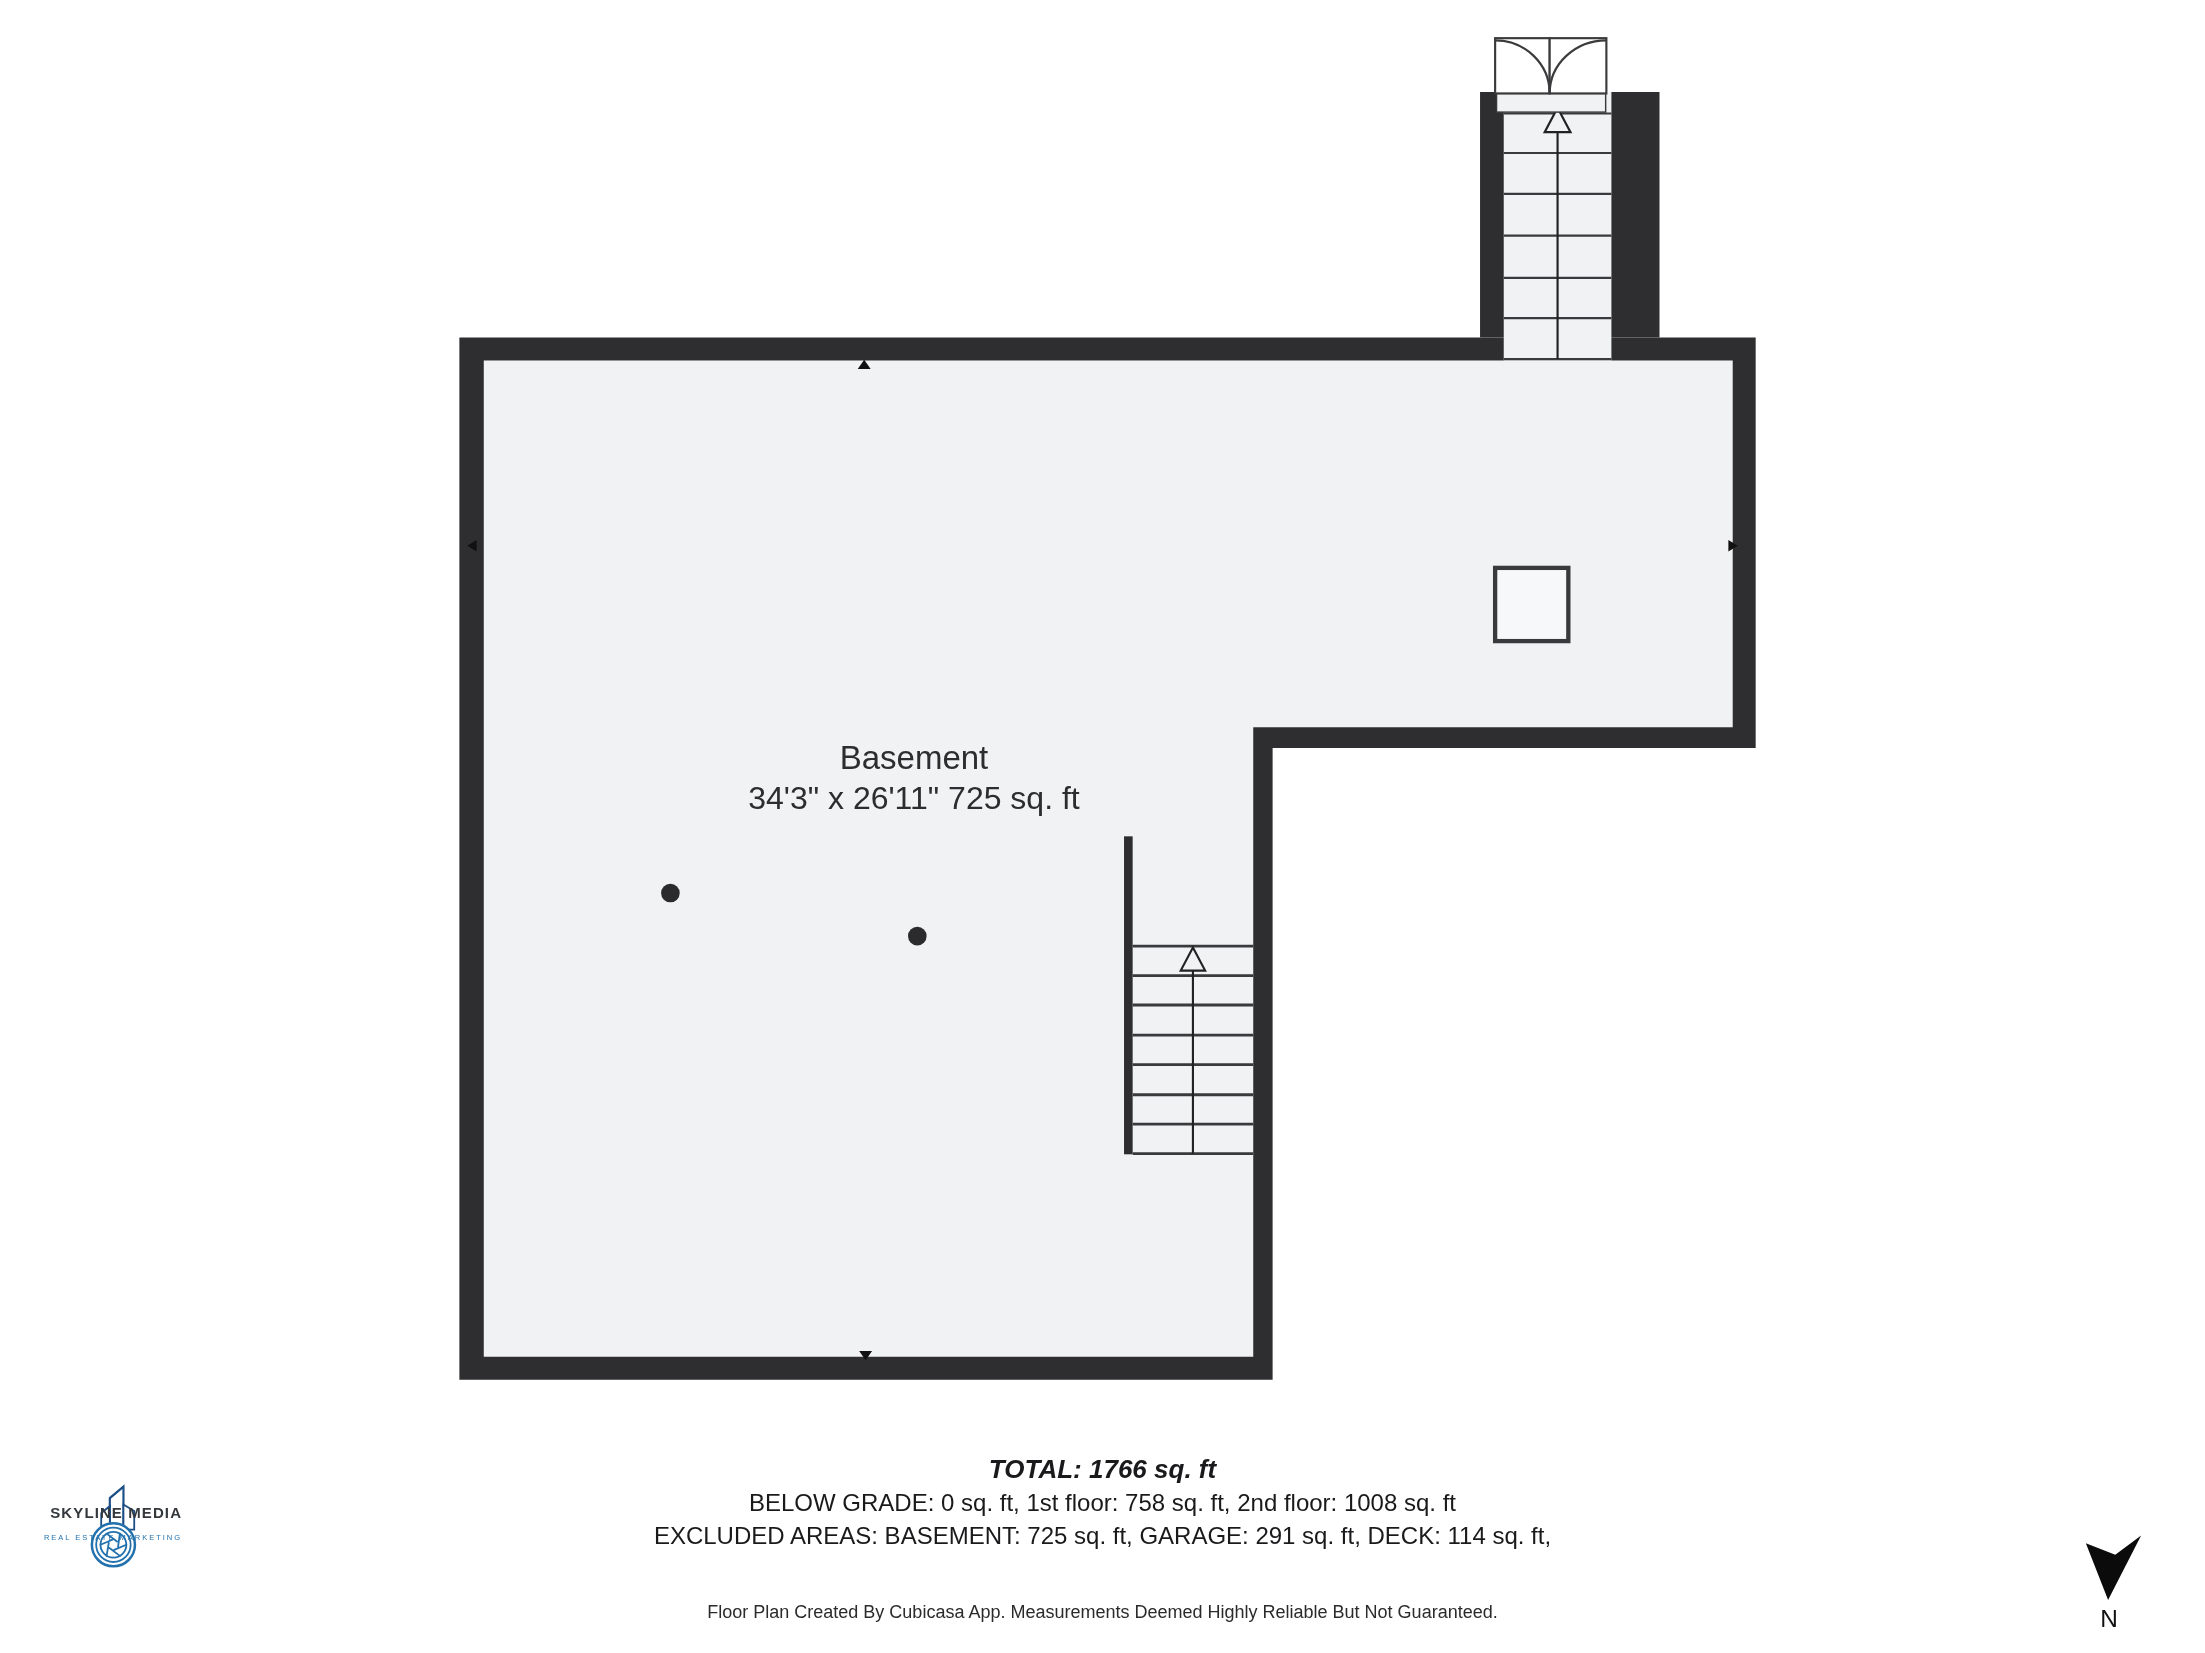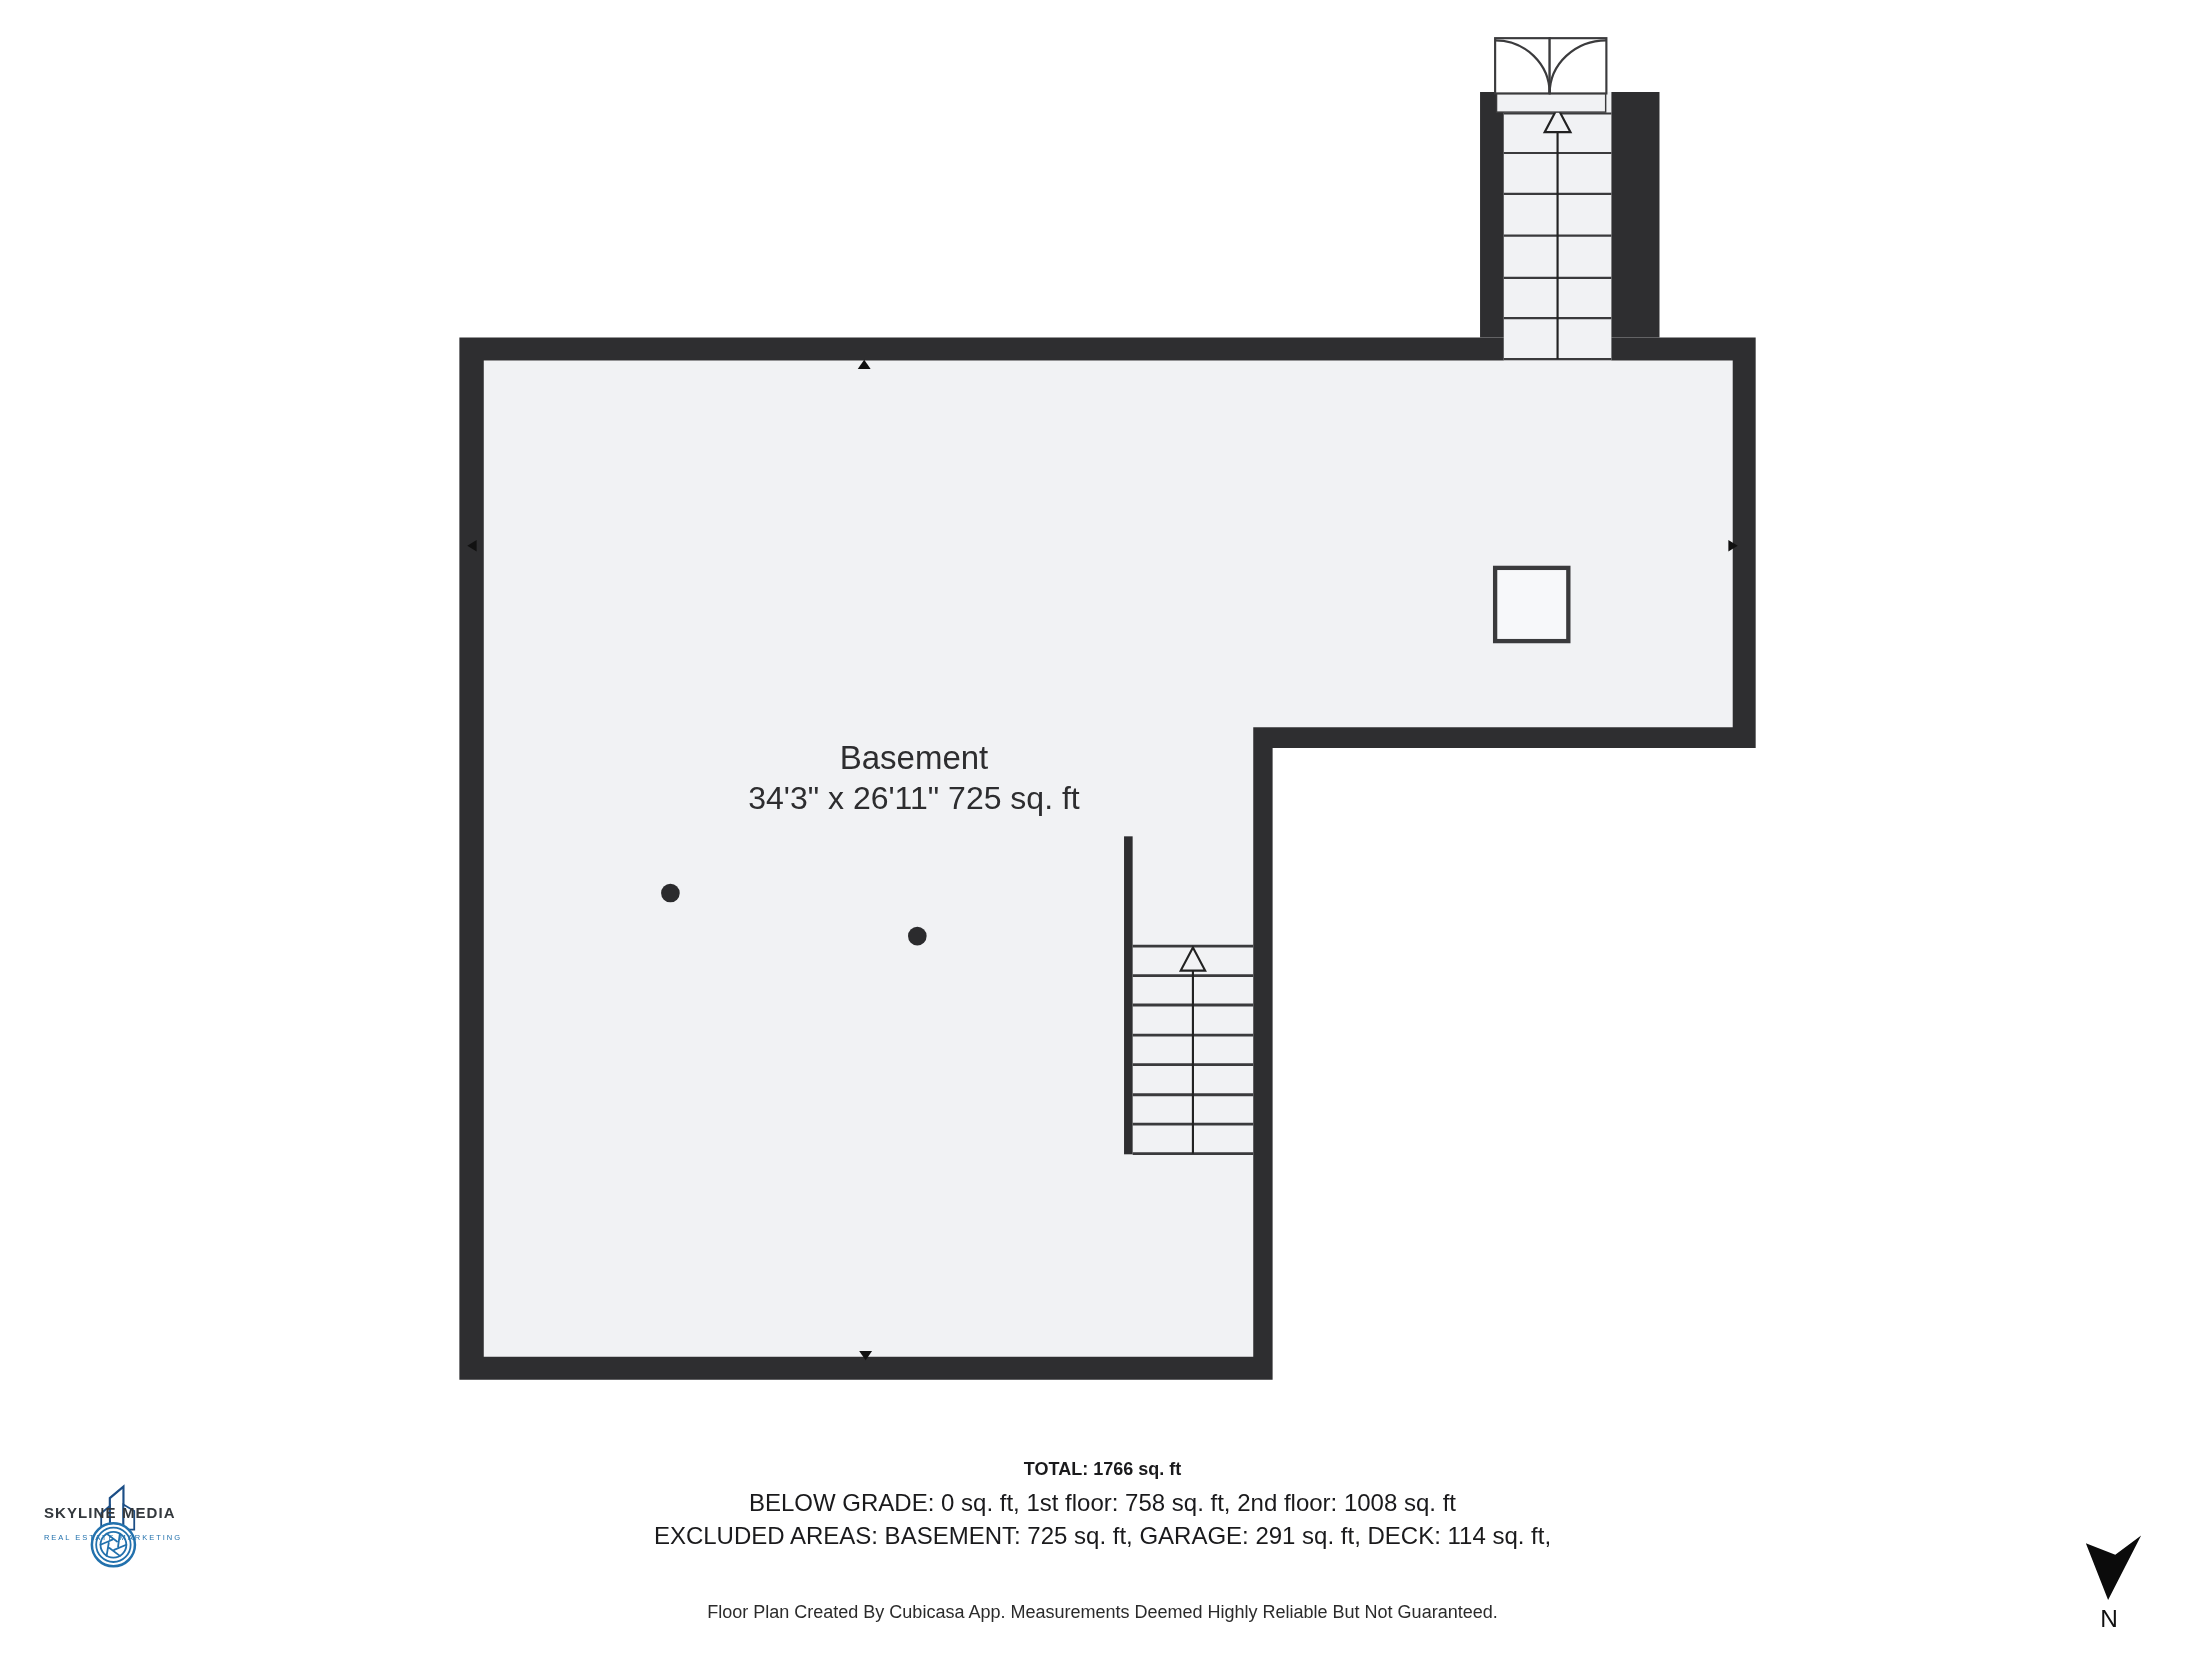--- a/index.html
+++ b/index.html
@@ -13,25 +13,25 @@
   .abs{position:absolute;}
   svg{position:absolute;left:0;top:0;}
 
   #room-label{left:914px;top:737px;transform:translateX(-50%);
     text-align:center;color:var(--text);white-space:nowrap;line-height:41px;}
   #room-label .room-name{font-size:33px;}
   #room-label .room-dims{font-size:32px;}
 
   #summary{left:0;right:0;top:1453px;text-align:center;color:#1a1a1c;
     font-size:24px;line-height:33px;}
-  #summary .total{font-weight:bold;font-size:18px;}
+  #summary .total{font-weight:bold;font-size:26px;font-style:italic;}
 
   #disclaimer{left:0;right:0;top:1602px;text-align:center;font-size:18px;color:#2b2b2b;}
 
-  #logo-text{left:113px;top:1504px;transform:translateX(-50%);text-align:left;white-space:nowrap;}
+  #logo-text{left:113px;top:1504px;transform:translateX(-50%);text-align:right;white-space:nowrap;}
   #logo-text .brand{font-size:15px;font-weight:bold;color:var(--logo-text);letter-spacing:1.1px;}
   #logo-text .tagline{font-size:7.5px;color:var(--logo-blue);letter-spacing:2px;margin-top:12px;}
 
   #north-label{left:2109px;top:1605px;transform:translateX(-50%);
     font-size:24.4px;color:#111;}
 </style>
 </head>
 <body>
 
 <div id="stage">

